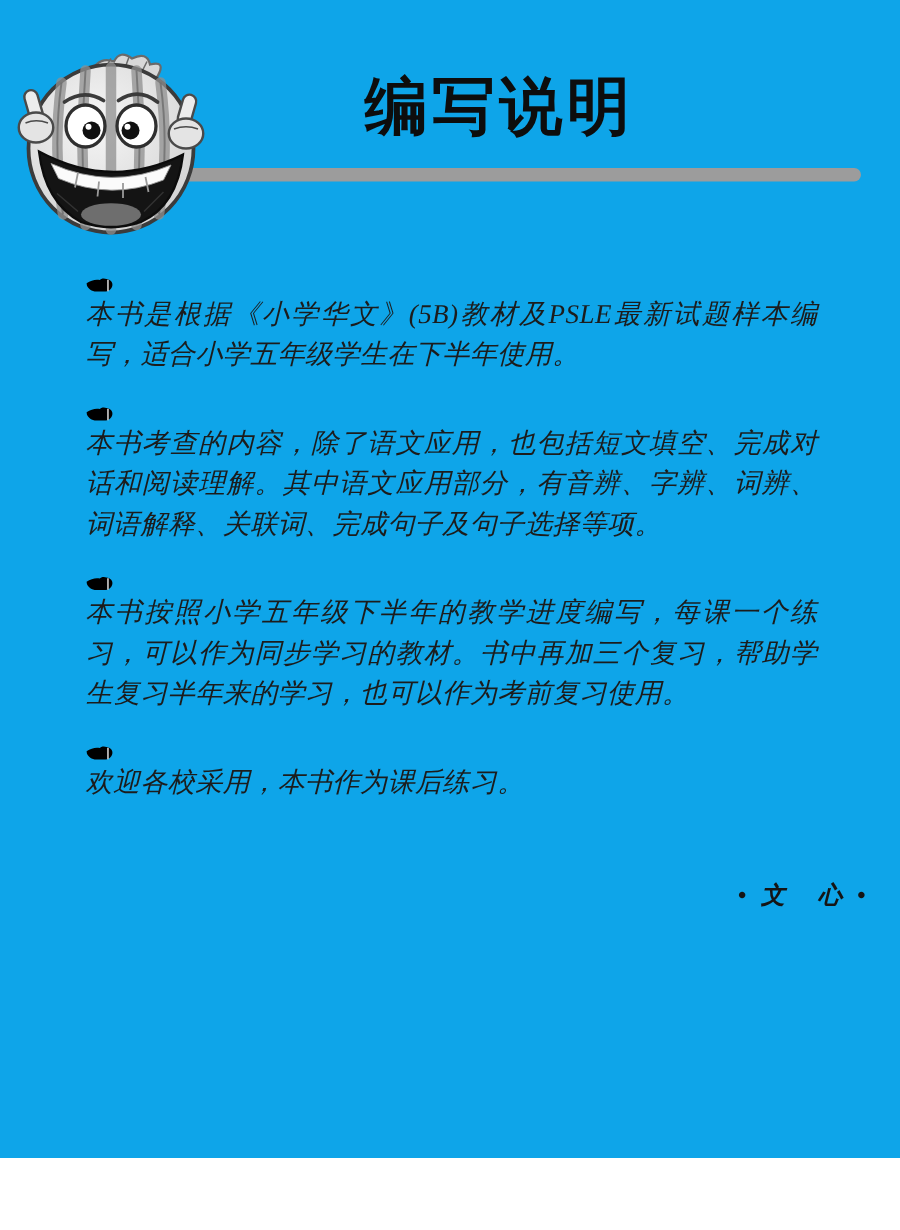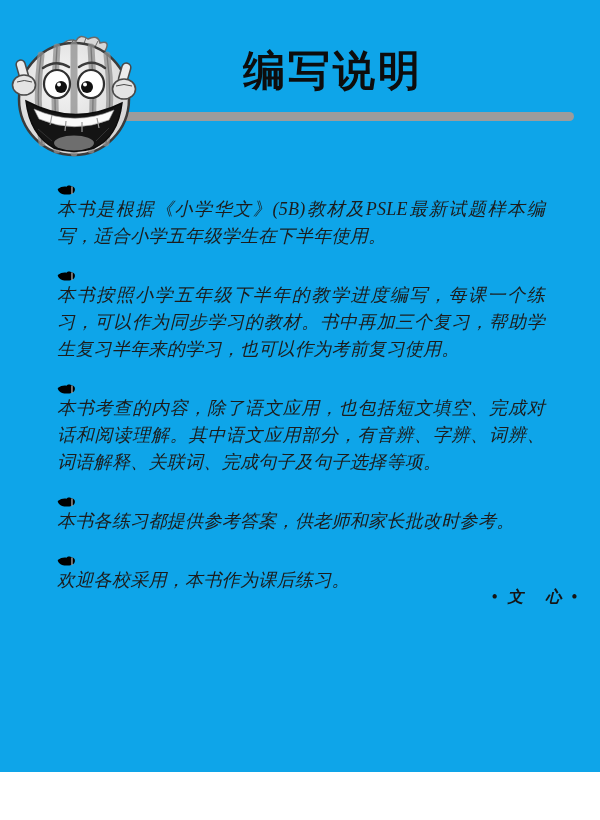--- a/index.html
+++ b/index.html
@@ -112,43 +112,34 @@
       <span class="btext">本书是根据《小学华文》(5B)教材及PSLE最新试题样本编写，适合小学五年级学生在下半年使用。</span>
     </div>
 
     <div class="bullet">
       <span class="hand">
         <svg viewBox="0 0 26 16">
             <path fill="#000" d="M1,6.5 C5,3.5 10,2.5 13,3.5 C14,2 17,1.5 19,2.5 C23,3 25,5.5 24.5,8.5 C24,12 21,14 17,14 L10,14 C5.5,14 2.5,11.5 1.3,8.5 Z"></path>
             <path d="M20.5,3.2 L20.5,13.6" stroke="#fff" stroke-width="1.2"></path>
           </svg>
       </span>
-      <span class="btext">本书按照小学五年级下半年的教学进度编写，每课一个练习，可以作为同步学习的教材。书中再加三个复习，帮助学生复习半年来的学习，也可以作为考前复习使用。</span>
+      <span class="btext">本书考查的内容，除了语文应用，也包括短文填空、完成对话和阅读理解。其中语文应用部分，有音辨、字辨、词辨、词语解释、关联词、完成句子及句子选择等项。</span>
     </div>
 
     <div class="bullet">
       <span class="hand">
         <svg viewBox="0 0 26 16">
             <path fill="#000" d="M1,6.5 C5,3.5 10,2.5 13,3.5 C14,2 17,1.5 19,2.5 C23,3 25,5.5 24.5,8.5 C24,12 21,14 17,14 L10,14 C5.5,14 2.5,11.5 1.3,8.5 Z"></path>
             <path d="M20.5,3.2 L20.5,13.6" stroke="#fff" stroke-width="1.2"></path>
           </svg>
       </span>
-      <span class="btext">本书考查的内容，除了语文应用，也包括短文填空、完成对话和阅读理解。其中语文应用部分，有音辨、字辨、词辨、词语解释、关联词、完成句子及句子选择等项。</span>
+      <span class="btext">本书按照小学五年级下半年的教学进度编写，每课一个练习，可以作为同步学习的教材。书中再加三个复习，帮助学生复习半年来的学习，也可以作为考前复习使用。</span>
     </div>
 
 
-    <div class="bullet">
-      <span class="hand">
-        <svg viewBox="0 0 26 16">
-            <path fill="#000" d="M1,6.5 C5,3.5 10,2.5 13,3.5 C14,2 17,1.5 19,2.5 C23,3 25,5.5 24.5,8.5 C24,12 21,14 17,14 L10,14 C5.5,14 2.5,11.5 1.3,8.5 Z"></path>
-            <path d="M20.5,3.2 L20.5,13.6" stroke="#fff" stroke-width="1.2"></path>
-          </svg>
-      </span>
-      <span class="btext">本书各练习都提供参考答案，供老师和家长批改时参考。</span>
-    </div>
 
     <div class="bullet">
       <span class="hand">
         <svg viewBox="0 0 26 16">
             <path fill="#000" d="M1,6.5 C5,3.5 10,2.5 13,3.5 C14,2 17,1.5 19,2.5 C23,3 25,5.5 24.5,8.5 C24,12 21,14 17,14 L10,14 C5.5,14 2.5,11.5 1.3,8.5 Z"></path>
             <path d="M20.5,3.2 L20.5,13.6" stroke="#fff" stroke-width="1.2"></path>
           </svg>
       </span>
       <span class="btext">欢迎各校采用，本书作为课后练习。</span>
     </div>

